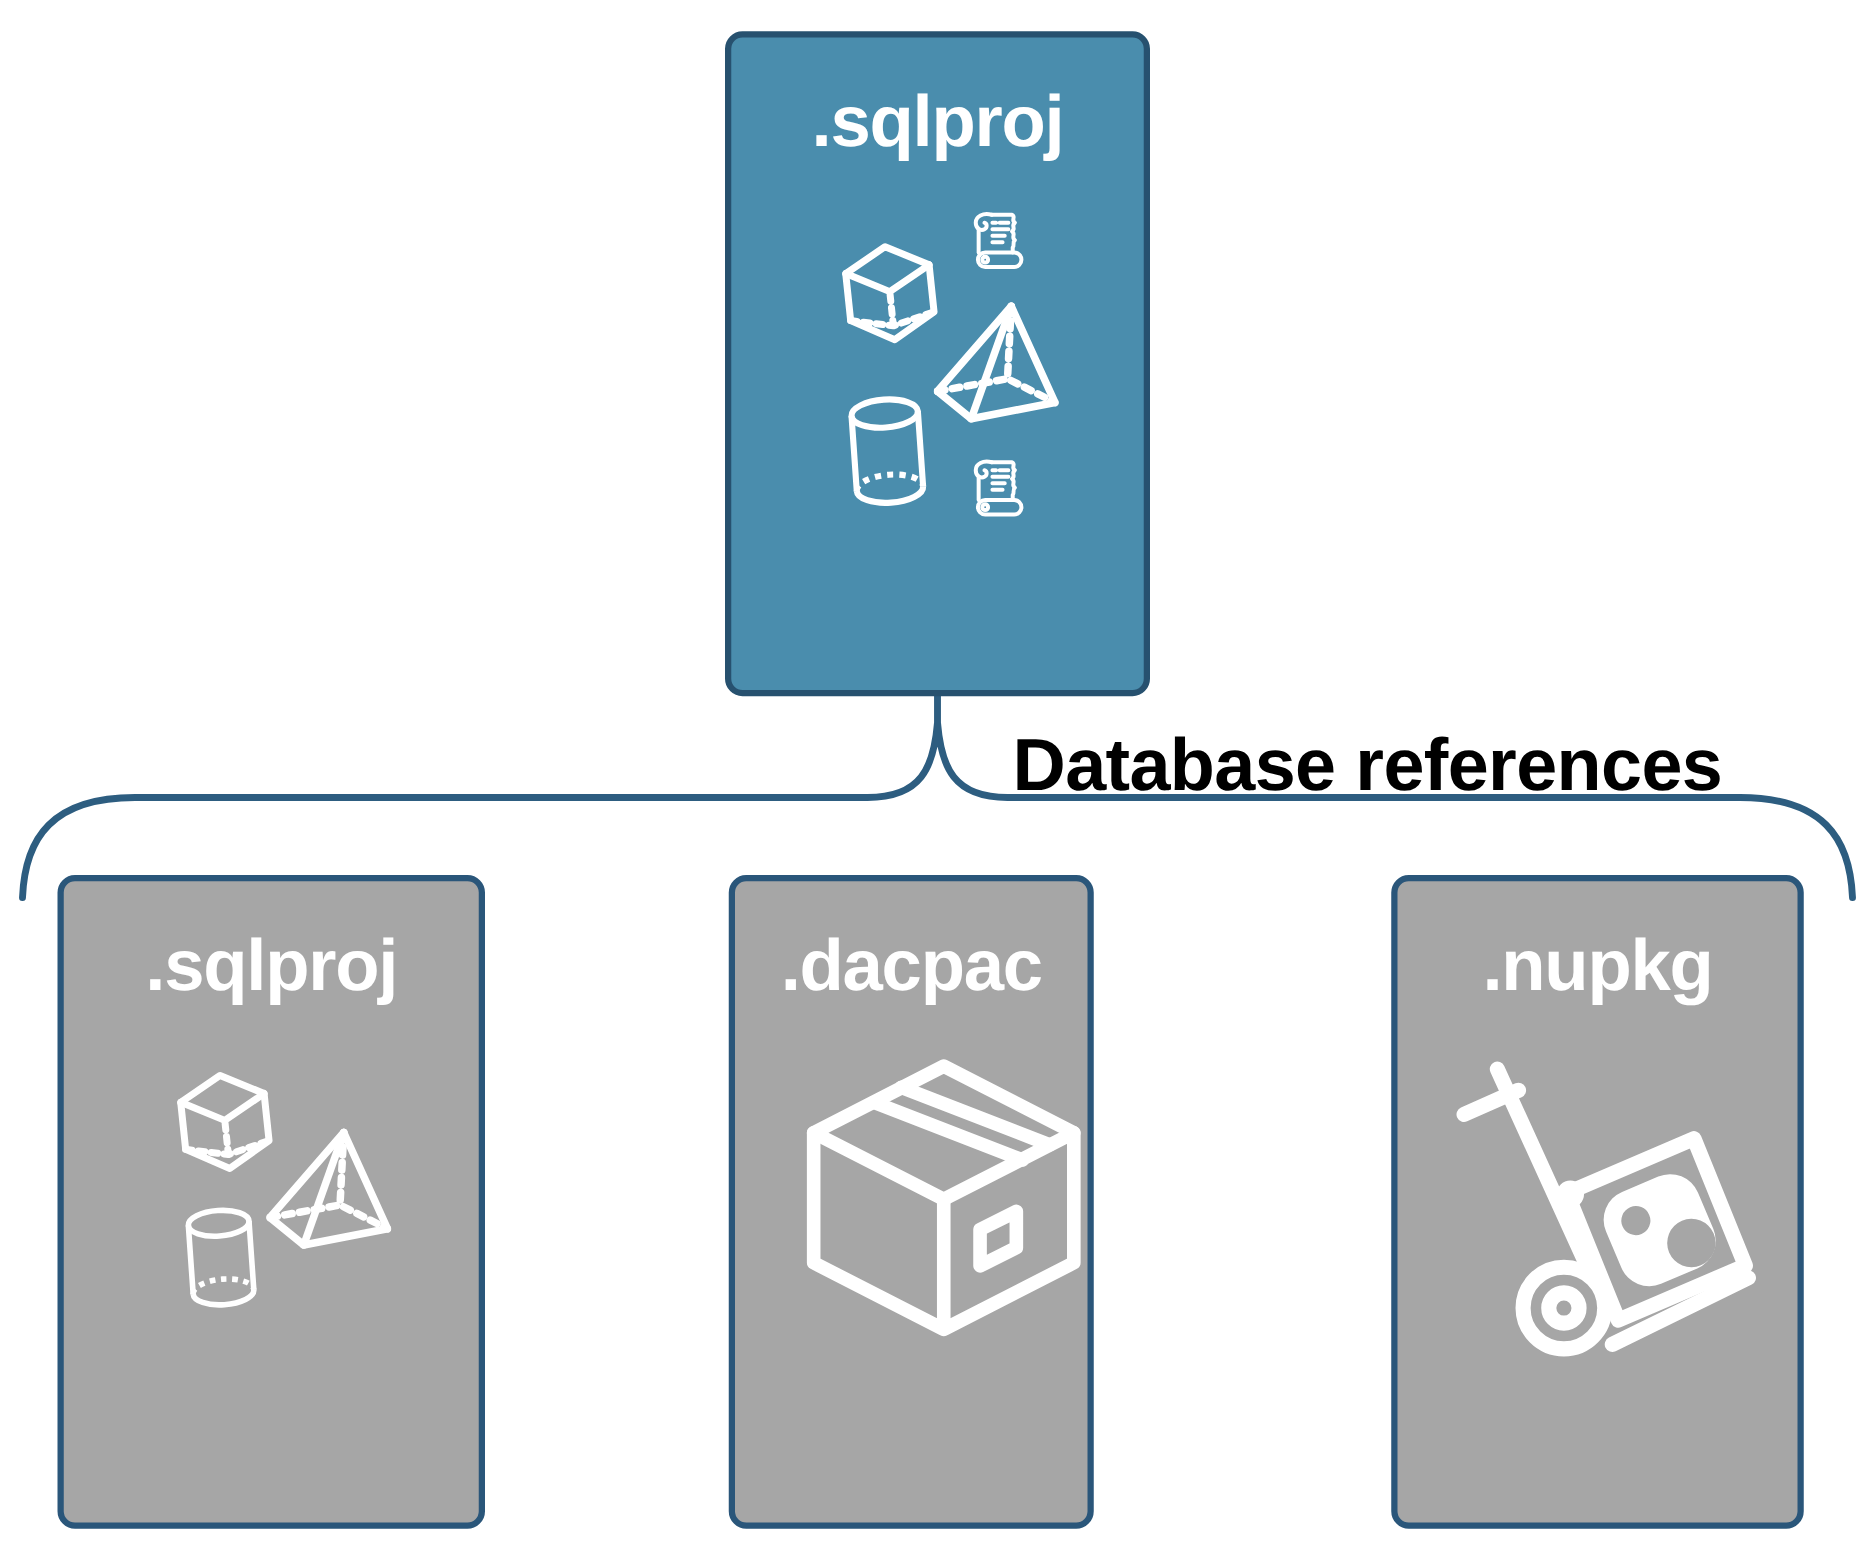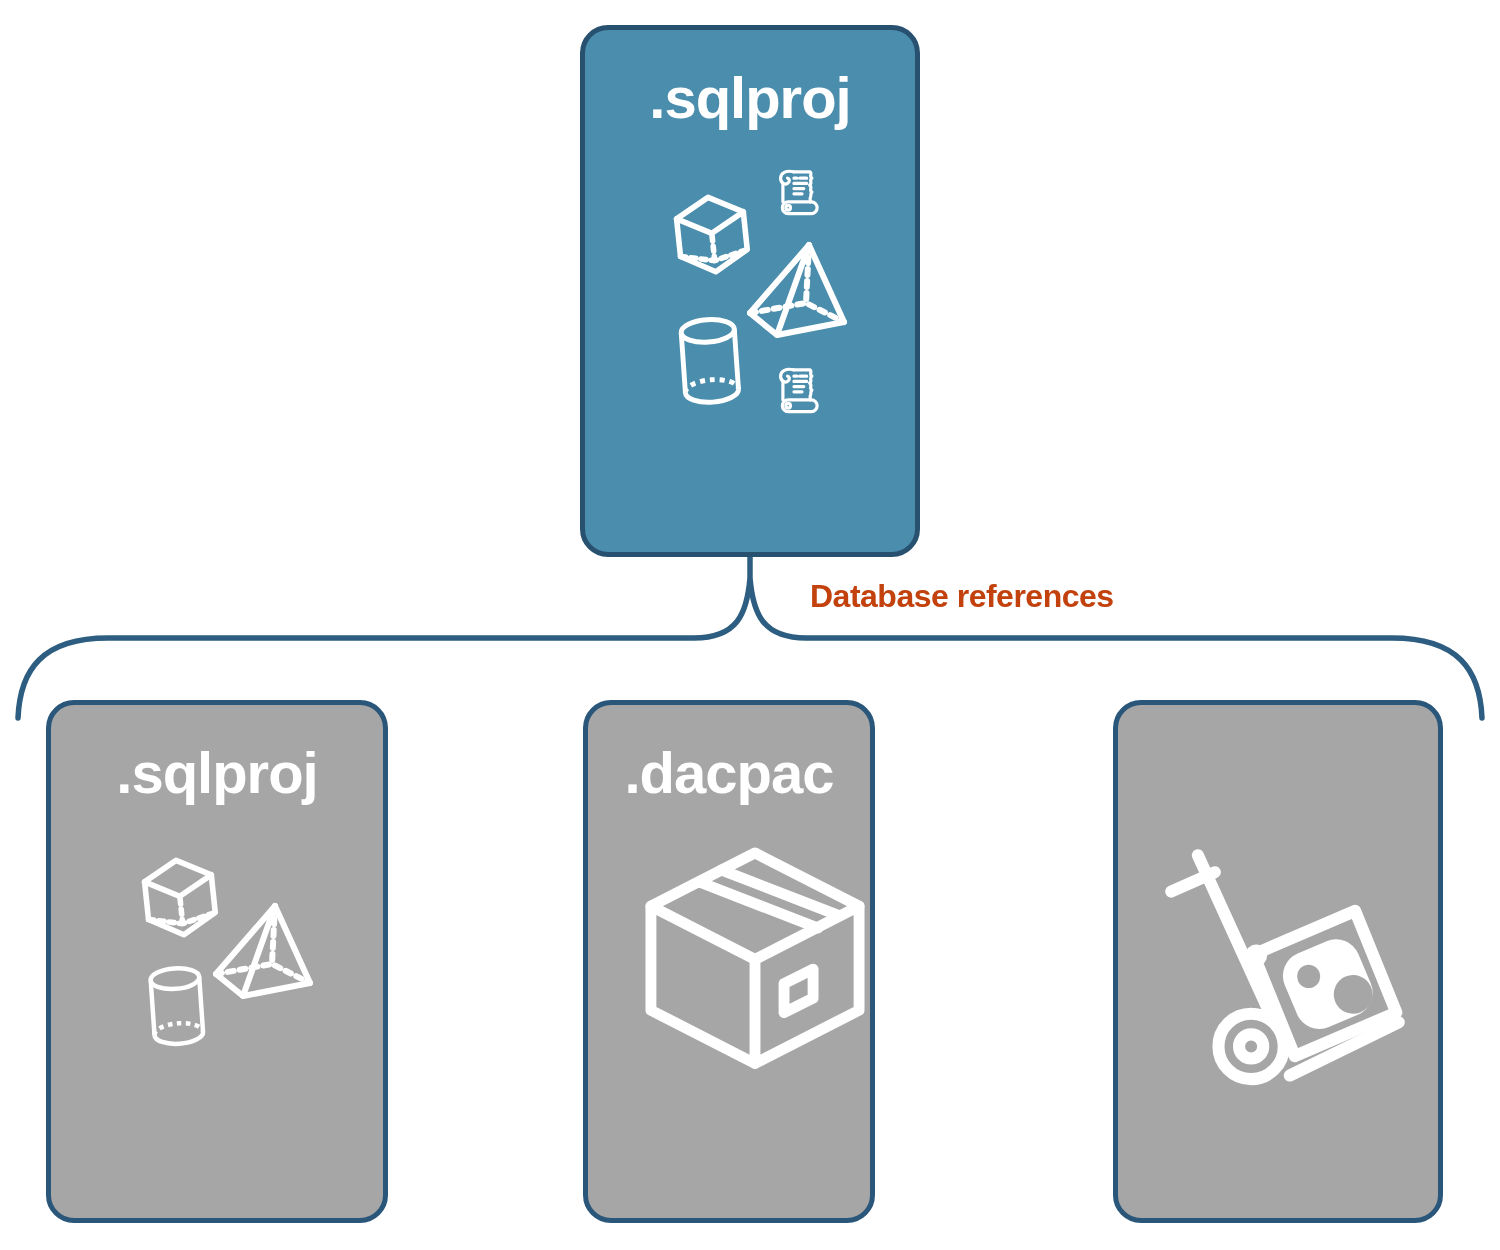--- a/index.html
+++ b/index.html
@@ -11,21 +11,21 @@
   .canvas {
     position: relative;
     width: 1500px;
     height: 1250px;
     background: #ffffff;
     overflow: hidden;
   }
   .box {
     position: absolute;
     border: 5px solid #27516f;
-    border-radius: 28px;
+    border-radius: 14px;
     box-sizing: border-box;
   }
   .box.root {
     left: 580px; top: 25px;
     width: 340px; height: 532px;
     background: #4a8dad;
   }
   .box.child {
     background: #a6a6a6;
     border-color: #2a567a;
@@ -46,24 +46,24 @@
   .icon { position: absolute; }
   .brace-svg {
     position: absolute;
     left: 0; top: 0;
     width: 1500px; height: 1250px;
     pointer-events: none;
   }
   .connector-label {
     position: absolute;
     left: 810px; top: 578px;
-    font-size: 32px;
+    font-size: 59px;
     font-weight: 700;
     letter-spacing: -0.5px;
-    color: #c2410c;
+    color: #000000;
     white-space: nowrap;
   }
 </style>
 </head>
 <body>
 
 <div class="canvas">
 
   <svg class="brace-svg" viewBox="0 0 1500 1250" xmlns="http://www.w3.org/2000/svg">
     <path d="M750 556 L750 578
@@ -164,20 +164,21 @@
       <g fill="none" stroke="#fff" stroke-width="4.5" stroke-linejoin="round" stroke-linecap="round">
         <polygon points="50,7 93,29 50,51 7,29"></polygon>
         <path d="M7 29 V72 L50 94 V51 M50 94 L93 72 V29"></path>
         <path d="M27 19 L76 38 M36 14 L85 33"></path>
         <polygon points="62,61 74,55 74,67 62,73"></polygon>
       </g>
     </svg>
   </div>
 
   <div class="box child child-3">
+    <h2 class="box-title">.nupkg</h2>
 
     <svg class="icon" style="left:46px; top:143px; width:242px; height:242px;" viewBox="0 0 100 100">
       <g fill="none" stroke="#fff" stroke-width="5" stroke-linecap="round" stroke-linejoin="round">
         <line x1="14" y1="3" x2="45" y2="71"></line>
         <line x1="3" y1="18" x2="21" y2="10"></line>
         <line x1="52" y1="94" x2="97" y2="72"></line>
         <polygon points="79,26 96,68 54,86 37,44"></polygon>
         <circle cx="36" cy="82" r="13.5"></circle>
         <circle cx="36" cy="82" r="5"></circle>
       </g>

